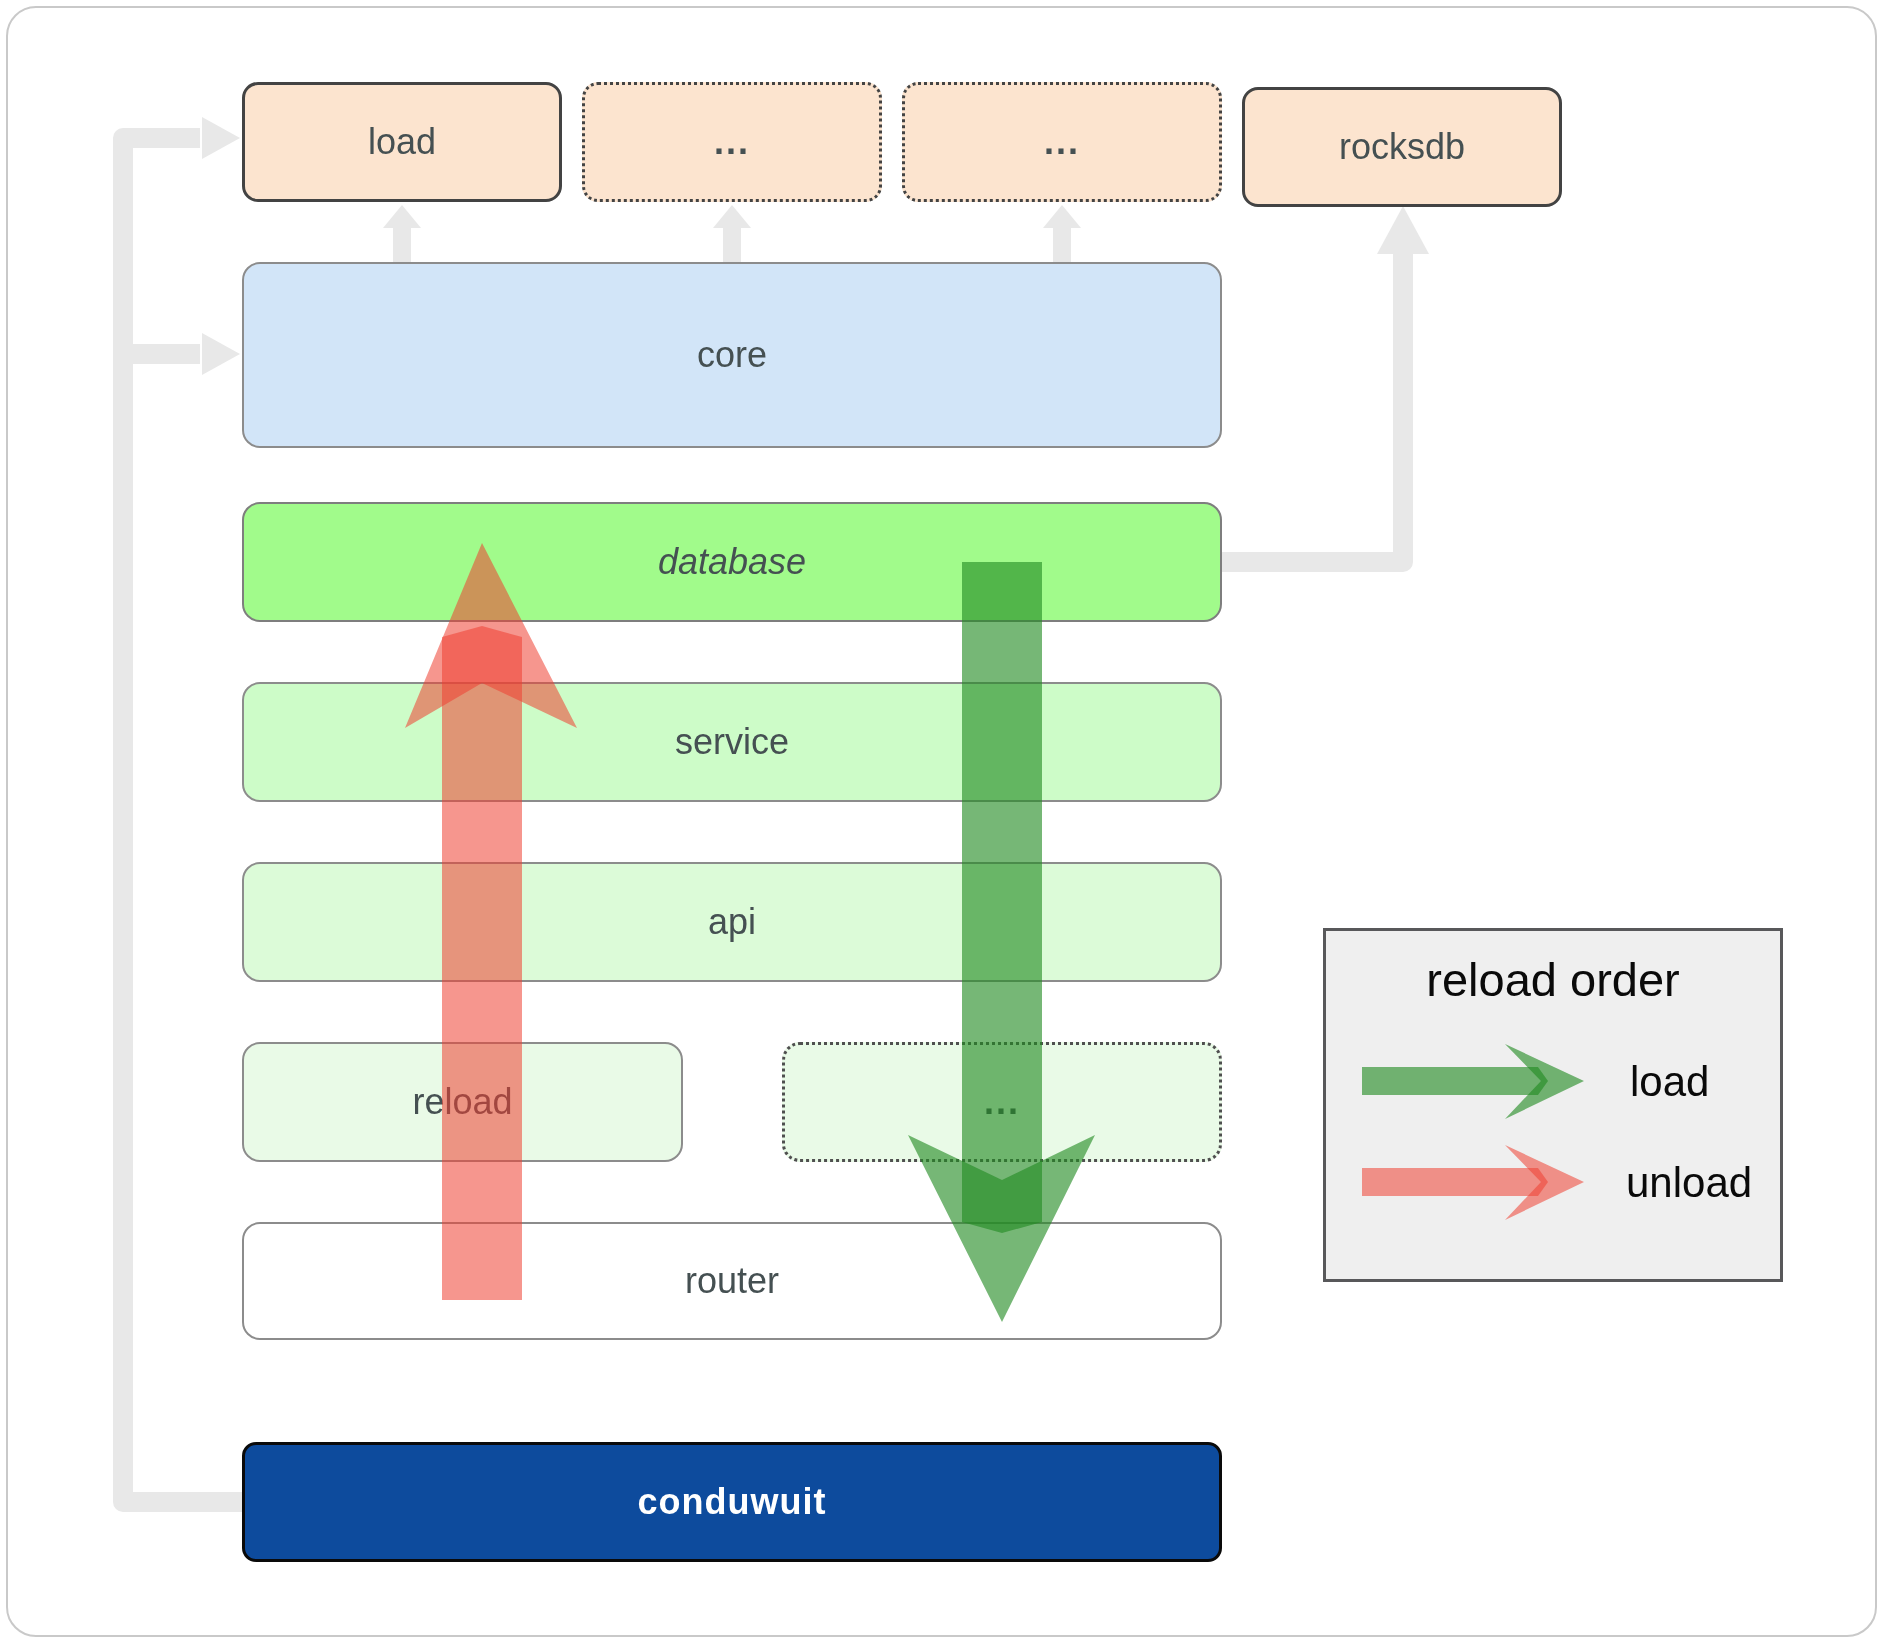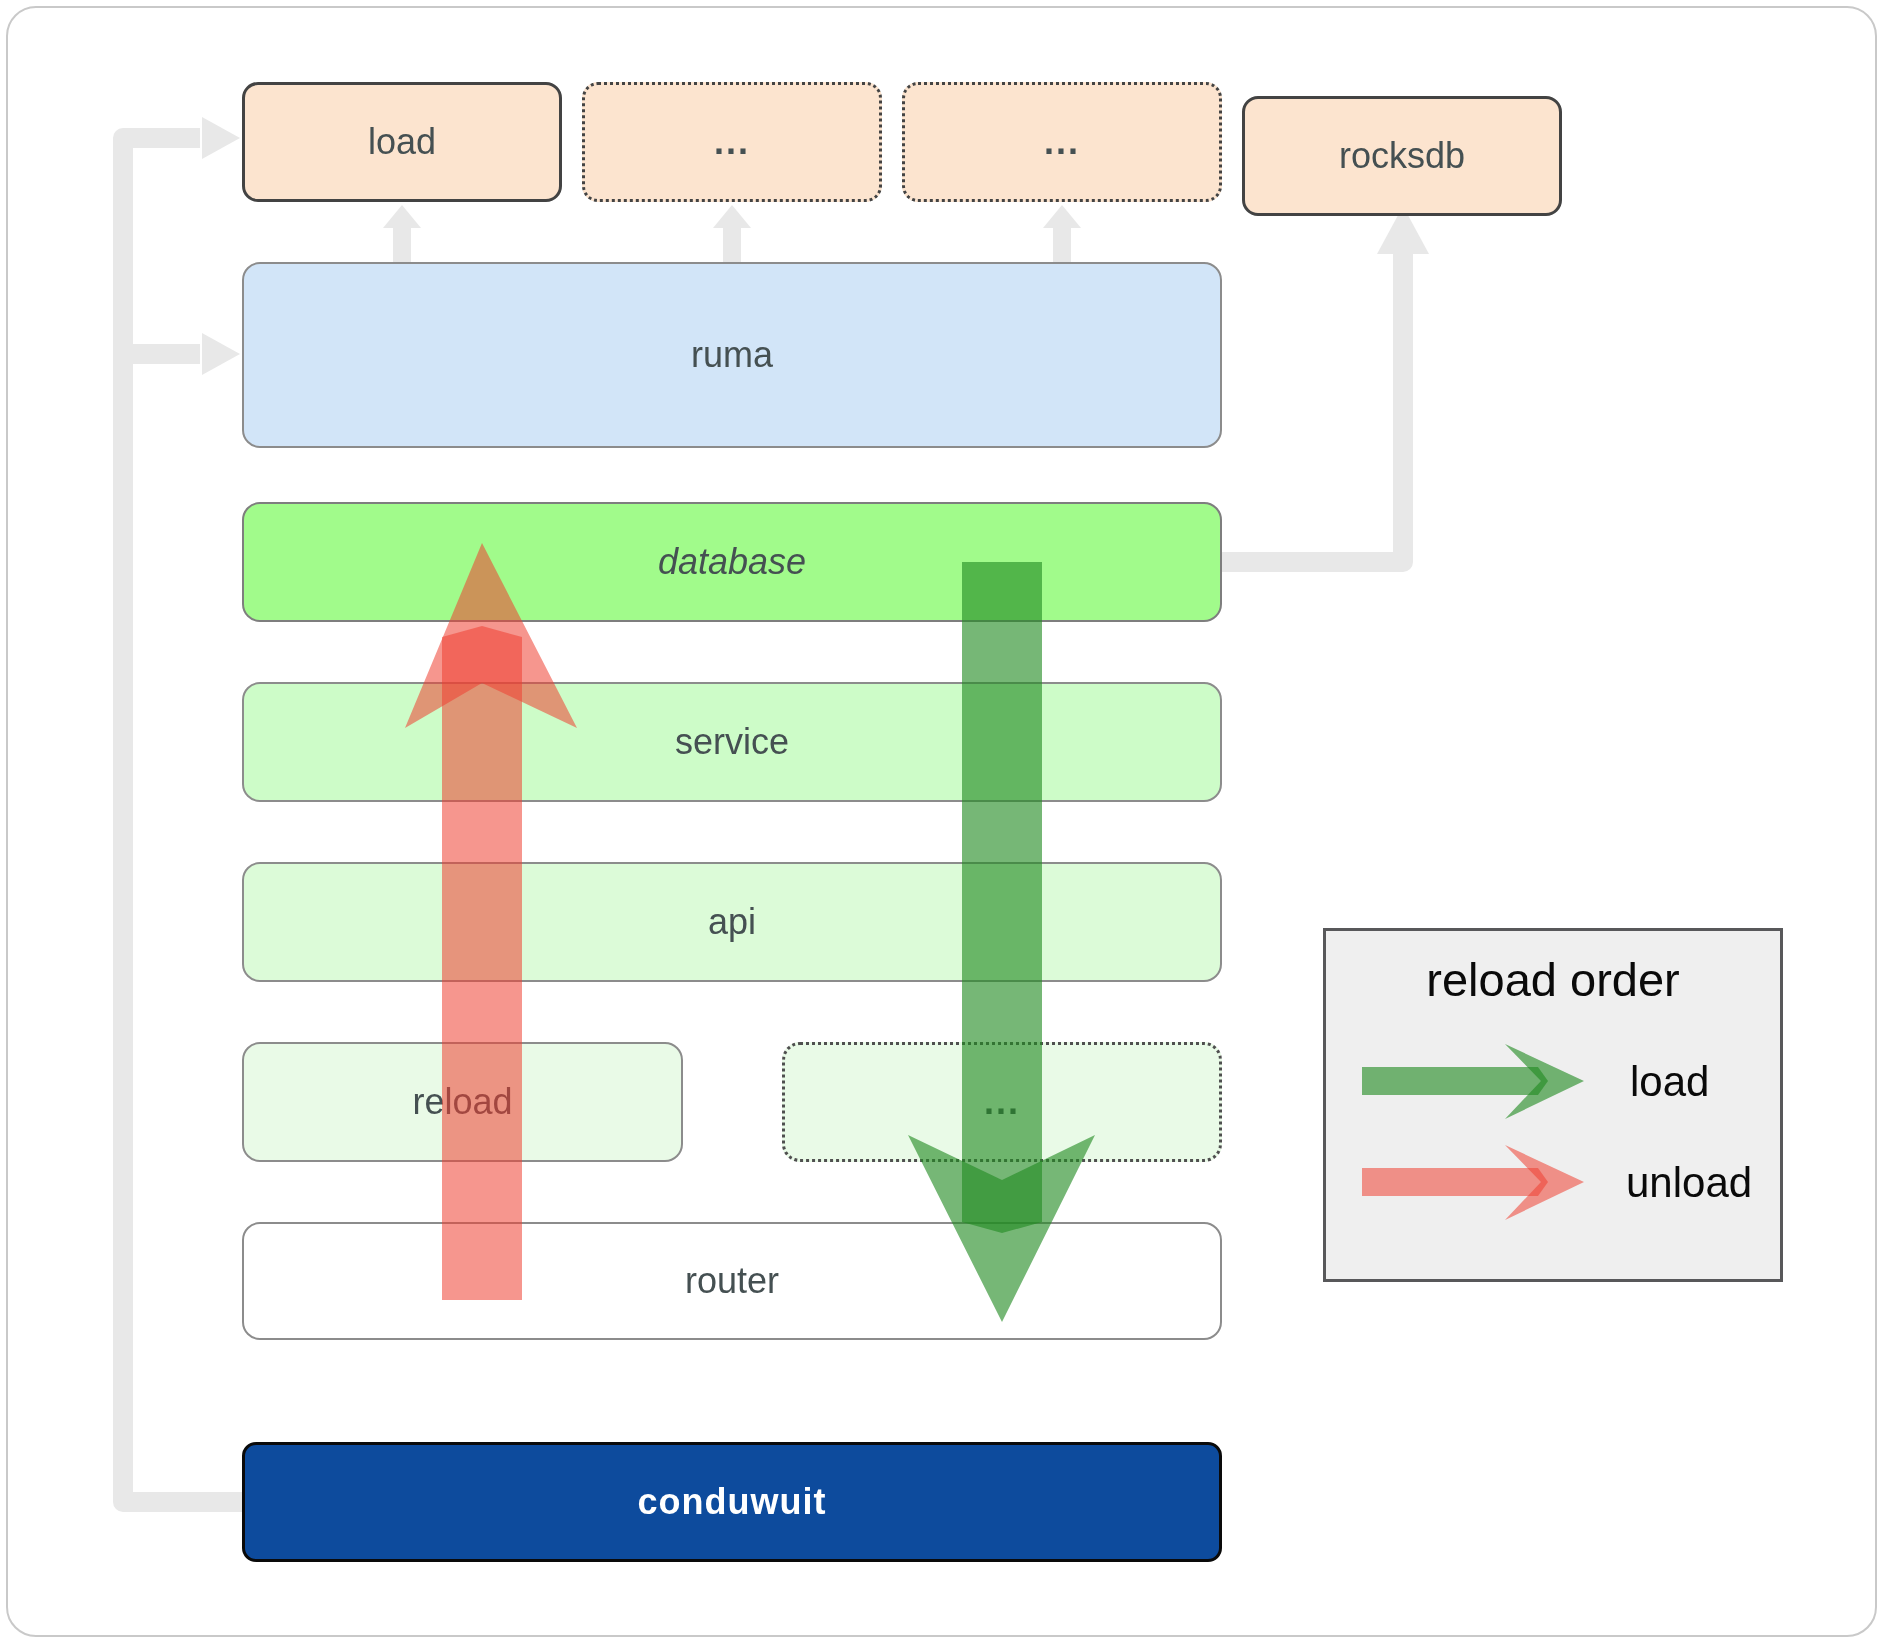--- a/index.html
+++ b/index.html
@@ -20,21 +20,21 @@
   svg.layer{position:absolute;left:0;top:0;pointer-events:none;}
   .node{position:absolute;display:flex;align-items:center;justify-content:center;
         box-sizing:border-box;border-radius:18px;font-size:36px;color:var(--label_text);}
   .node .lbl{white-space:nowrap;}
   .top-node{border:3px solid var(--module_border);background:var(--module_fill);border-radius:16px;}
   .dotted{border-style:dotted;}
   .dots{font-weight:bold;letter-spacing:2px;}
   .b-ruma{left:242px;top:82px;width:320px;height:120px;}
   .b-module_a{left:582px;top:82px;width:300px;height:120px;}
   .b-module_b{left:902px;top:82px;width:320px;height:120px;}
-  .b-rocksdb{left:1242px;top:96px;width:320px;height:120px;}
+  .b-rocksdb{left:1242px;top:87px;width:320px;height:120px;}
   .b-core{left:242px;top:262px;width:980px;height:186px;background:var(--core_fill);
           border:2px solid var(--core_border);}
   .b-database{left:242px;top:502px;width:980px;height:120px;background:var(--database_fill);
           border:2px solid #7e7e7e;font-style:italic;}
   .b-service{left:242px;top:682px;width:980px;height:120px;background:var(--service_fill);
           border:2px solid #8c8c8c;}
   .b-api{left:242px;top:862px;width:980px;height:120px;background:var(--api_fill);
           border:2px solid #8c8c8c;text-align:right;}
   .b-admin{left:242px;top:1042px;width:441px;height:120px;background:var(--admin_fill);
           border:2px solid #8c8c8c;}
@@ -91,21 +91,21 @@
     <span class="lbl dots">...</span>
   </div>
   <div class="node top-node dotted b-module_b">
     <span class="lbl dots">...</span>
   </div>
   <div class="node top-node b-rocksdb">
     <span class="lbl">rocksdb</span>
   </div>
 
   <div class="node b-core">
-    <span class="lbl">ruma</span>
+    <span class="lbl">core</span>
   </div>
   <div class="node b-database">
     <span class="lbl">database</span>
   </div>
   <div class="node b-service">
     <span class="lbl">service</span>
   </div>
   <div class="node b-api">
     <span class="lbl">api</span>
   </div>

